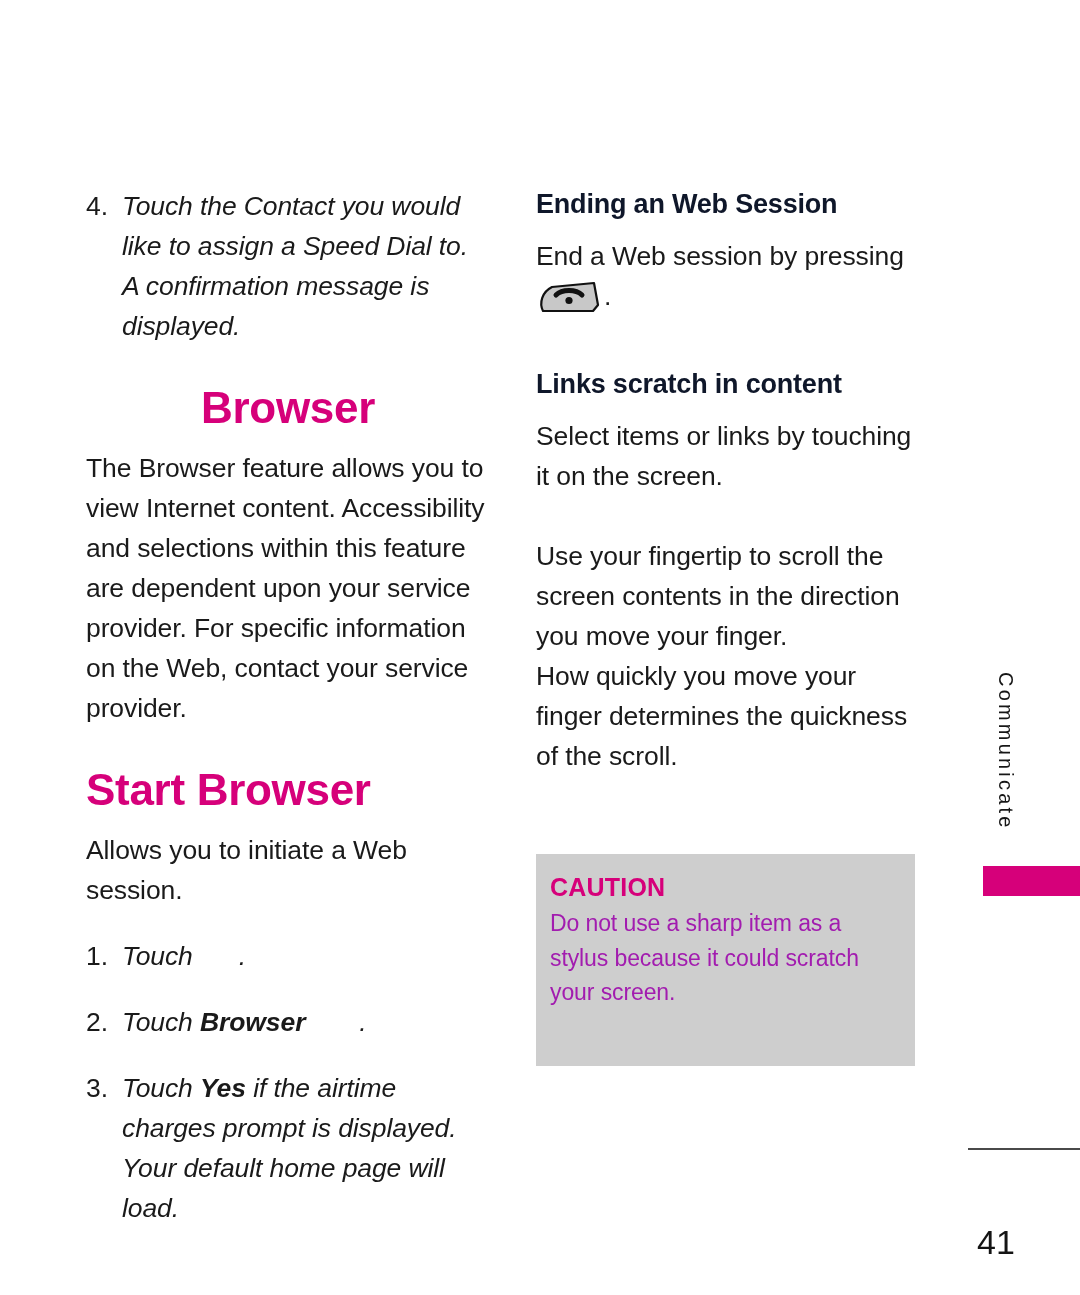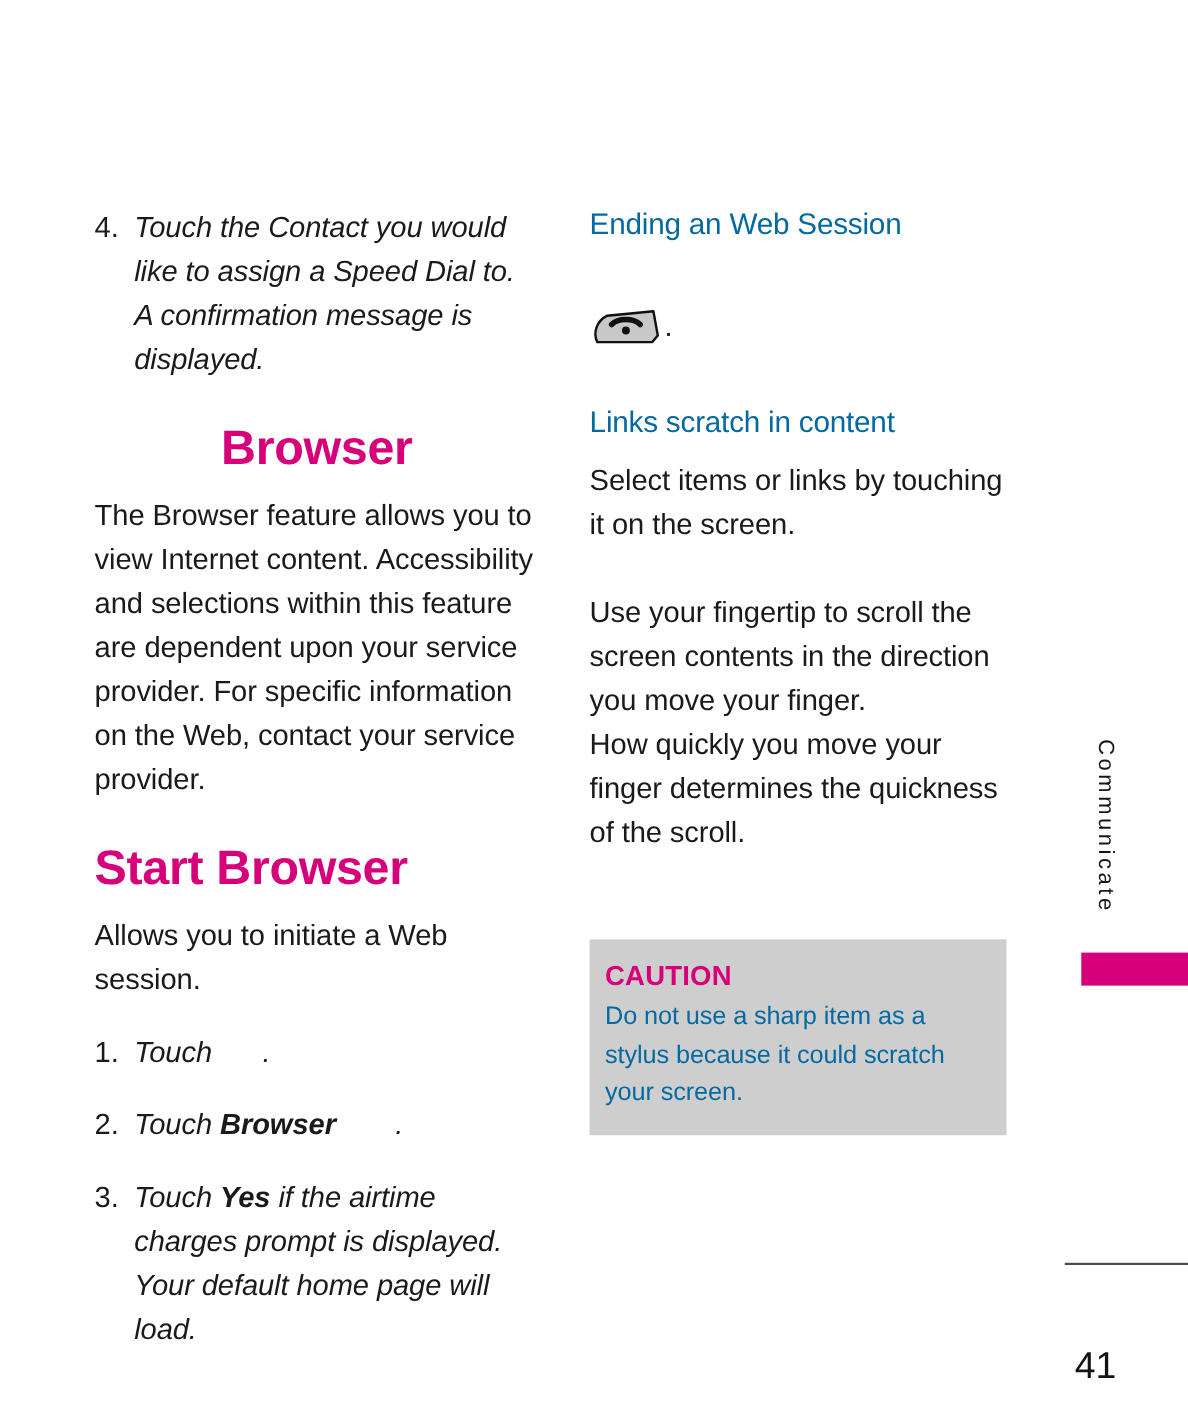--- a/index.html
+++ b/index.html
@@ -50,22 +50,22 @@
     line-height: 52px;
     font-weight: 600;
     letter-spacing: -0.3px;
   }
   .title-magenta.center {
     text-align: center;
   }
   .subhead {
     font-size: 27px;
     line-height: 36px;
-    font-weight: 400;
-    color: #0369a1;
+    font-weight: 700;
+    color: #0f172a;
     letter-spacing: -0.2px;
   }
 
   .bold-inline { font-weight: 700; }
 
   
   .num-item {
     display: flex;
     font-size: 26.5px;
     line-height: 40px;
@@ -96,37 +96,37 @@
     vertical-align: -10px;
     margin-right: 4px;
   }
 
   
   .caution-box {
     position: absolute;
     left: 536px;
     top: 854px;
     width: 379px;
-    height: 178px;
+    height: 212px;
     background: #cecece;
     box-sizing: border-box;
     padding: 18px 16px 0 14px;
   }
   .caution-title {
     color: #d6007a;
     font-size: 25px;
     font-weight: 700;
     line-height: 30px;
     letter-spacing: 0.2px;
     margin-bottom: 4px;
   }
   .caution-body {
     font-size: 23px;
     line-height: 34.5px;
-    color: #0369a1;
+    color: #a21caf;
     letter-spacing: -0.1px;
   }
 
   
   .side-tab {
     position: absolute;
     left: 985px;
     top: 672px;
     width: 40px;
     height: 190px;
@@ -230,21 +230,21 @@
 
   </div>
 
   <div class="col-right">
 
     <div class="subhead">Ending an Web Session</div>
 
     <div class="spacer-sm"></div>
 
     <div class="body-text">
-      <br>
+      <span>End a Web session by pressing</span><br>
       <span class="endkey">
         <svg width="64" height="34" viewBox="0 0 64 34" xmlns="http://www.w3.org/2000/svg">
           <path d="M7 30 C3 22 6 11 16 6 L58 2 L62 24 L57 30 Z" fill="#c8c8c8" stroke="#111111" stroke-width="2.2" stroke-linejoin="round"></path>
           <path d="M20 14 C26 8 40 8 46 14" fill="none" stroke="#111111" stroke-width="5" stroke-linecap="round"></path>
           <circle cx="33" cy="19.5" r="3.6" fill="#111111"></circle>
         </svg>
       </span><span>.</span>
     </div>
 
     <div class="spacer-md"></div>

